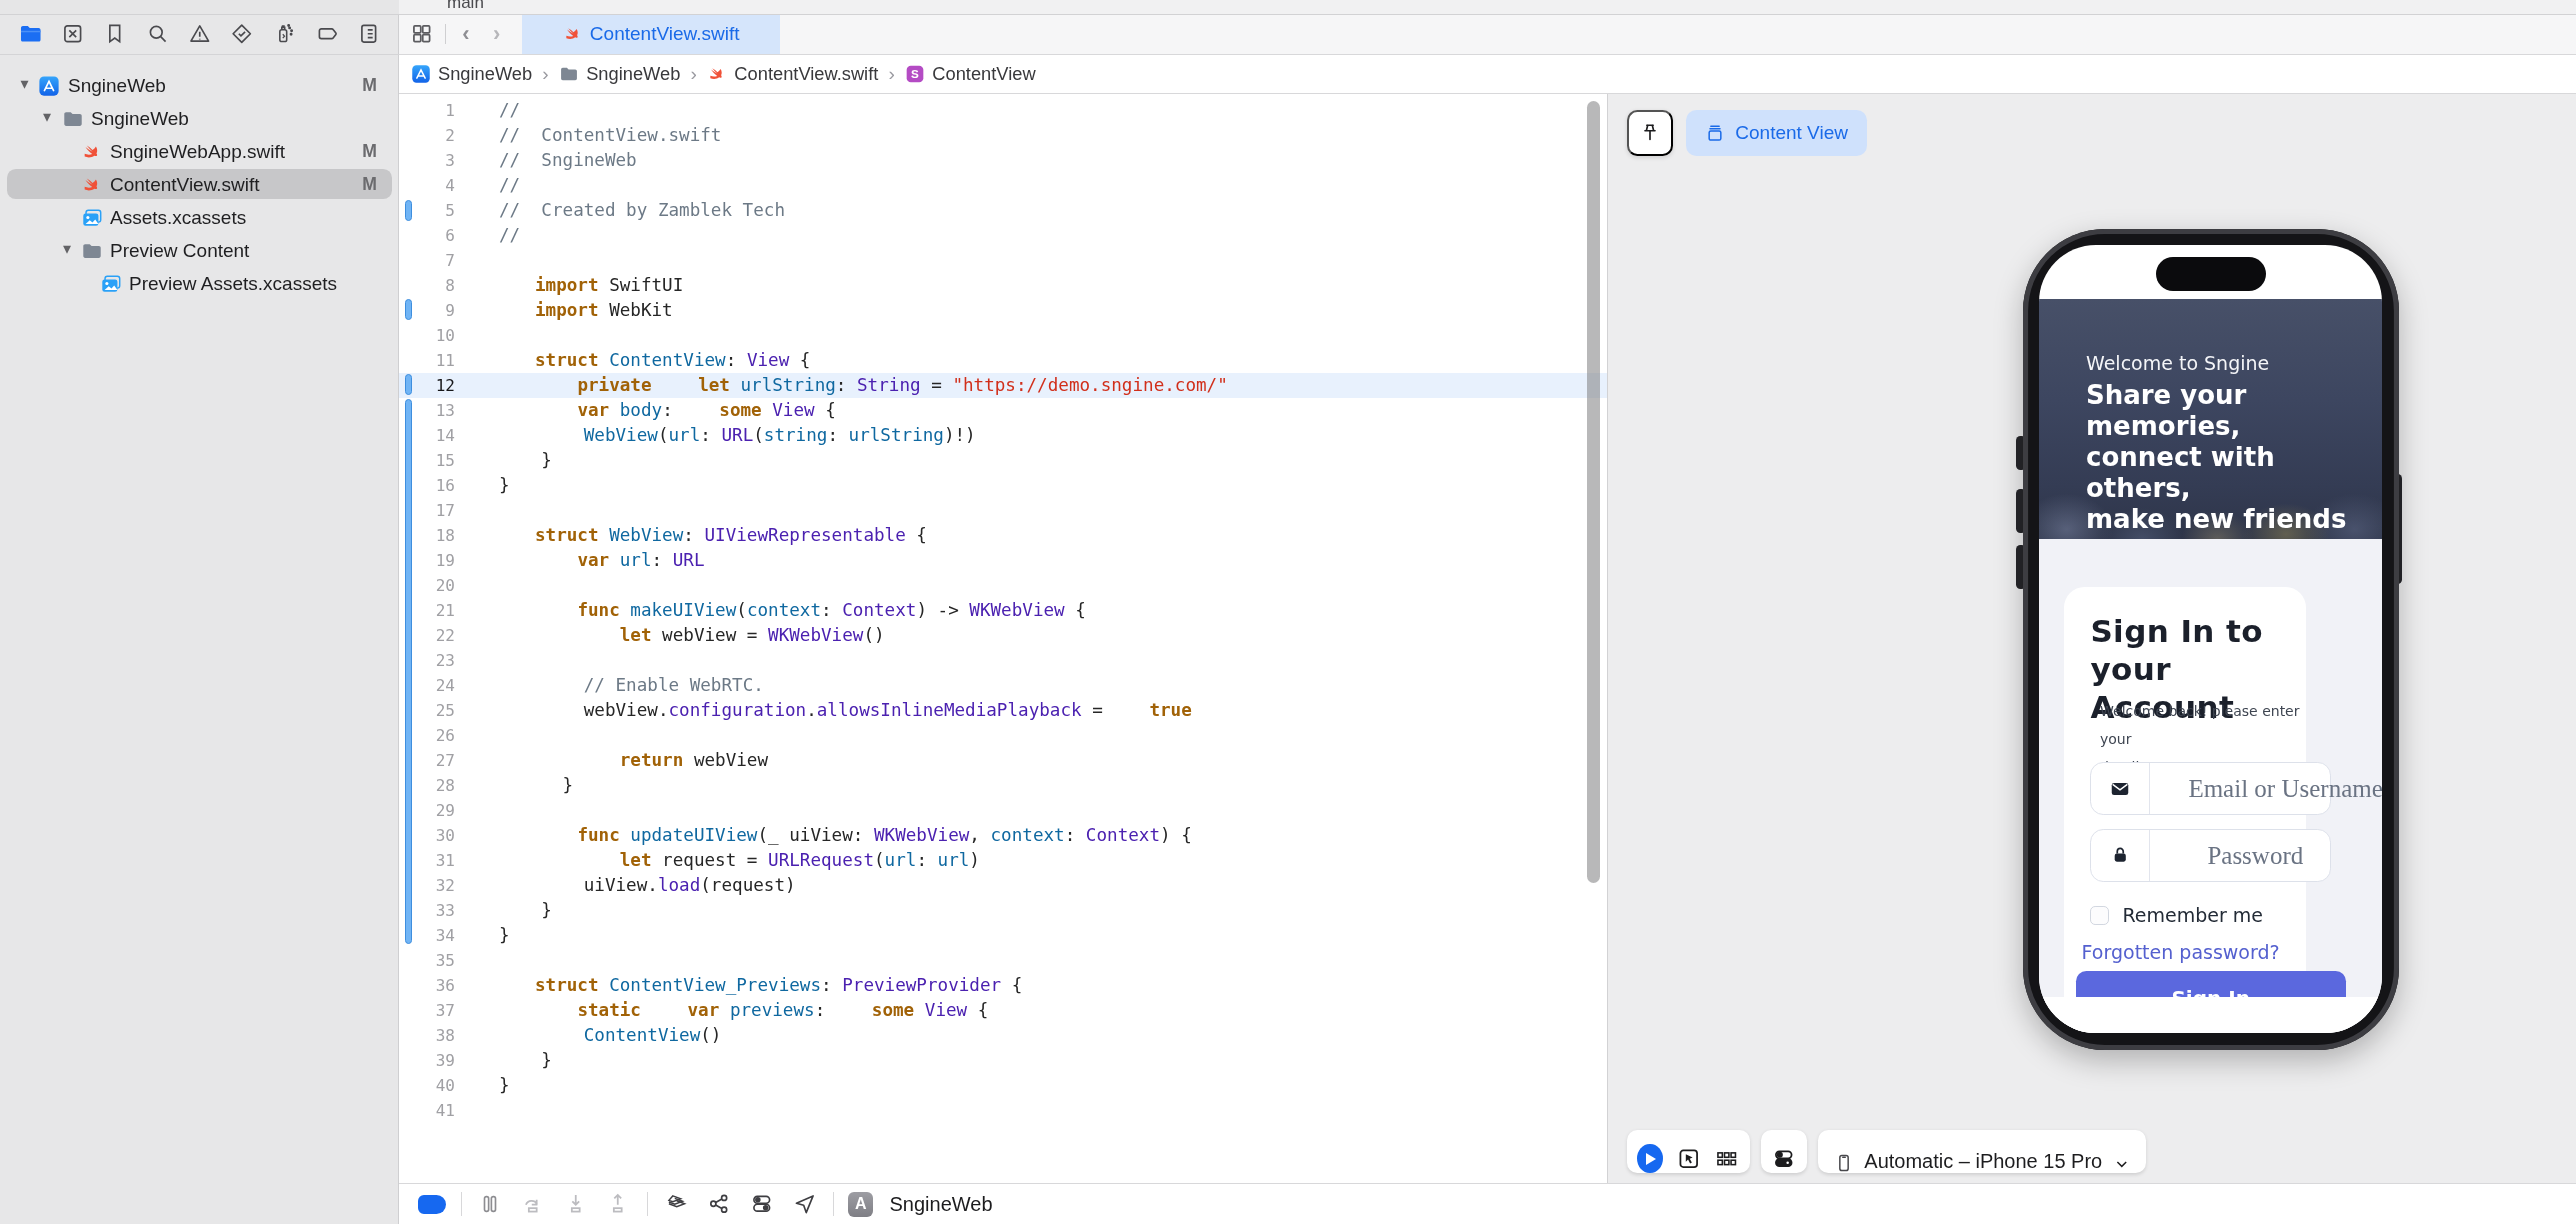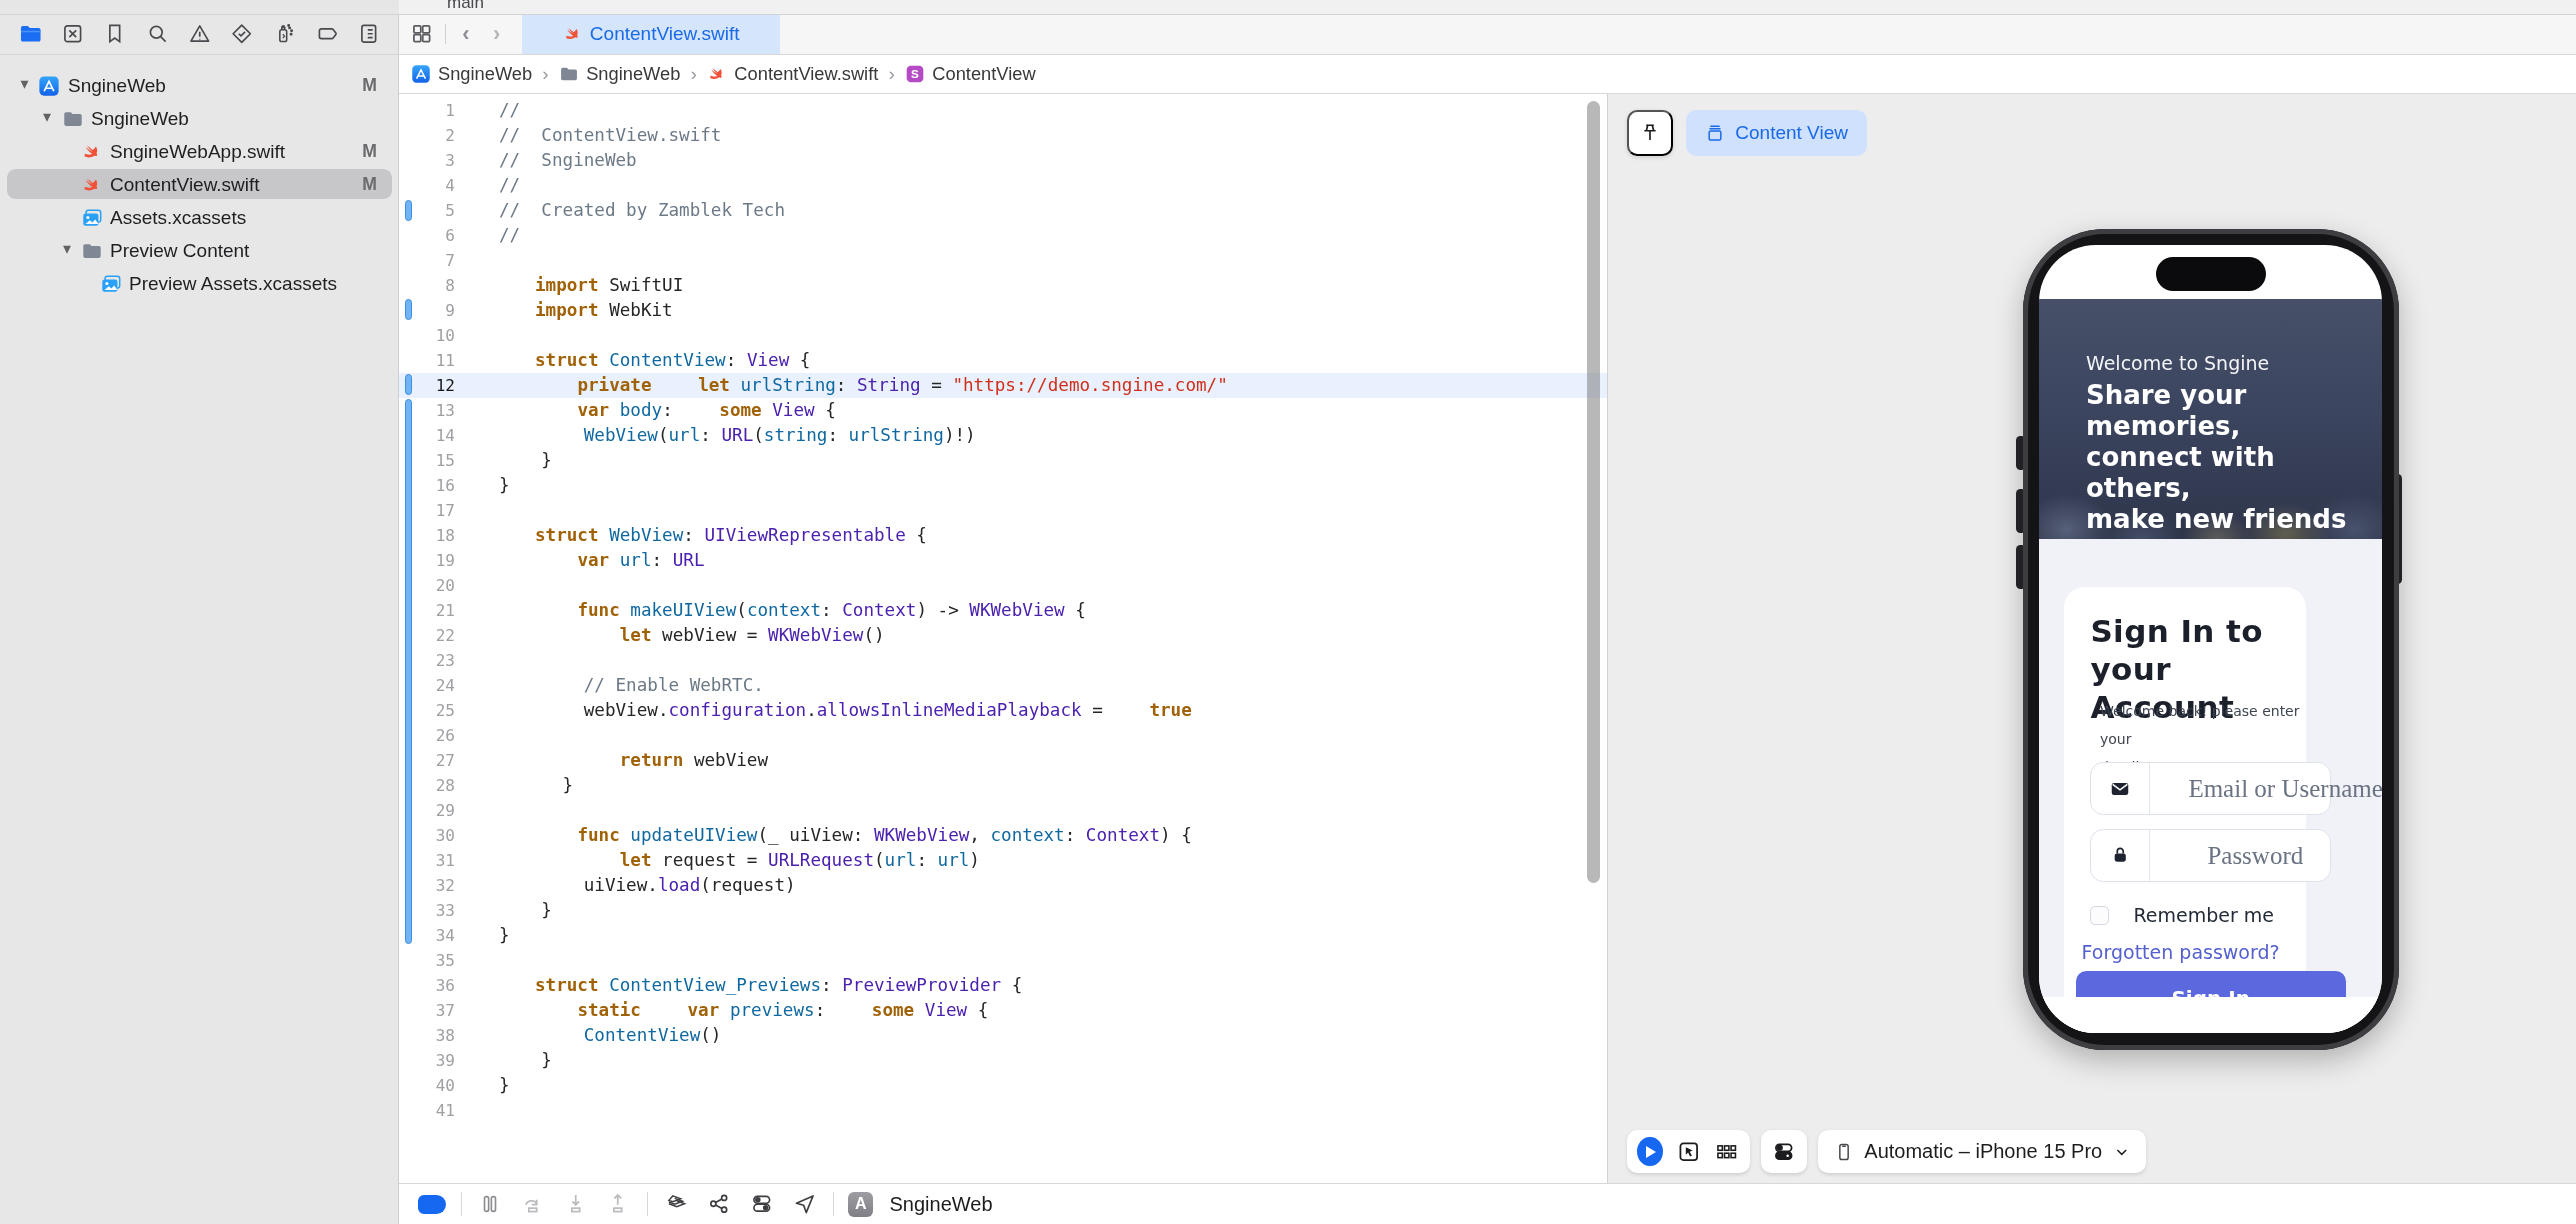--- a/index.html
+++ b/index.html
@@ -86,29 +86,29 @@
   #app-body { position:absolute; left:0; top:294px; width:343px; height:494px; background:#f1f2f7; }
   #signin-card { position:absolute; left:25px; top:342px; width:242px; height:484px; background:#ffffff; border-radius:20.5px; font-family:"DejaVu Sans", sans-serif; }
   #signin-card .title { position:absolute; left:26.4px; top:25px; font-size:31px; line-height:38px; font-weight:bold; color:#1b202b; letter-spacing:0.4px; }
   #signin-card .subtitle { position:absolute; left:36px; top:110px; font-size:14px; line-height:28px; color:#3e4551; }
   .field { position:absolute; left:26.4px; width:241px; height:53px; border:1.5px solid #dde1ea; border-radius:13.2px; background:#fff; display:flex; align-items:center; }
   .field .icon-cell { width:59px; height:100%; display:flex; align-items:center; justify-content:center; border-right:0.7px solid #e2e5ed; flex:none; }
   .field input { flex:1; height:100%; border:none; outline:none; background:transparent; font-size:25px; color:#2a303c; padding-left:38px; font-family:Liberation Serif, serif; }
   .field input::placeholder { color:#6a7383; opacity:1; }
   #email-field { top:175px; }
   #password-field { top:242px;gap:19px; }
-  #remember-row { position:absolute; left:26.4px; top:317px; display:flex; align-items:center; gap:24px; }
+  #remember-row { position:absolute; left:26.4px; top:317px; display:flex; align-items:center; gap:13px; }
   #remember-row .cb { width:19px; height:19px; border:1.5px solid #d2d7e0; border-radius:5.1px; background:#fcfcfd; }
   #remember-row .cb-label { font-size:19px; color:#232b36; }
   #forgot-link { position:absolute; right:26.4px; top:354px; font-size:19px; color:#5460cf; }
   #signin-btn { position:absolute; left:11.7px; top:384px; width:270px; height:54px; background:#5b68de; border:none; border-radius:10.3px; color:#fff; font-size:20px; font-weight:bold; font-family:"DejaVu Sans", sans-serif; }
   #home-strip { position:absolute; left:0; top:752px; width:343px; height:44px; background:#ffffff; }
 
   
-  .cv-group { position:absolute; top:1036px; height:43px; background:#fff; border-radius:10.3px; box-shadow:0 1.5px 3.7px rgba(0,0,0,.12); display:flex; align-items:center; }
+  .cv-group { position:absolute; top:1036px; height:43px; background:#fff; border-radius:10.3px; box-shadow:0 1.5px 3.7px rgba(0,0,0,.12); display:flex; align-items:flex-end; }
   #cv-group-run { left:19px; width:123px; gap:13.2px; padding:0 10.3px; }
   #cv-group-settings { left:153px; width:46px; justify-content:center; }
   #cv-group-device { left:210px; padding:0 16px; gap:10.3px; }
   #play-btn { width:29px; height:29px; border-radius:50%; background:#1668f0; display:flex; align-items:center; justify-content:center; border:none; }
   #play-btn .tri { width:0; height:0; border-left:10.3px solid #fff; border-top:6.6px solid transparent; border-bottom:6.6px solid transparent; margin-left:2.2px; }
   #device-label { font-size:20px; color:#1d1d1f; white-space:nowrap; }
 
   
   #debug-bar { left:399px; top:1183px; width:2177px; height:41px; background:#ffffff; border-top:0.7px solid #d8d8da; display:flex; align-items:center; padding-left:19px; gap:14.7px; }
   .db-sep { width:0.7px; height:23.5px; background:#d8d8da; }

